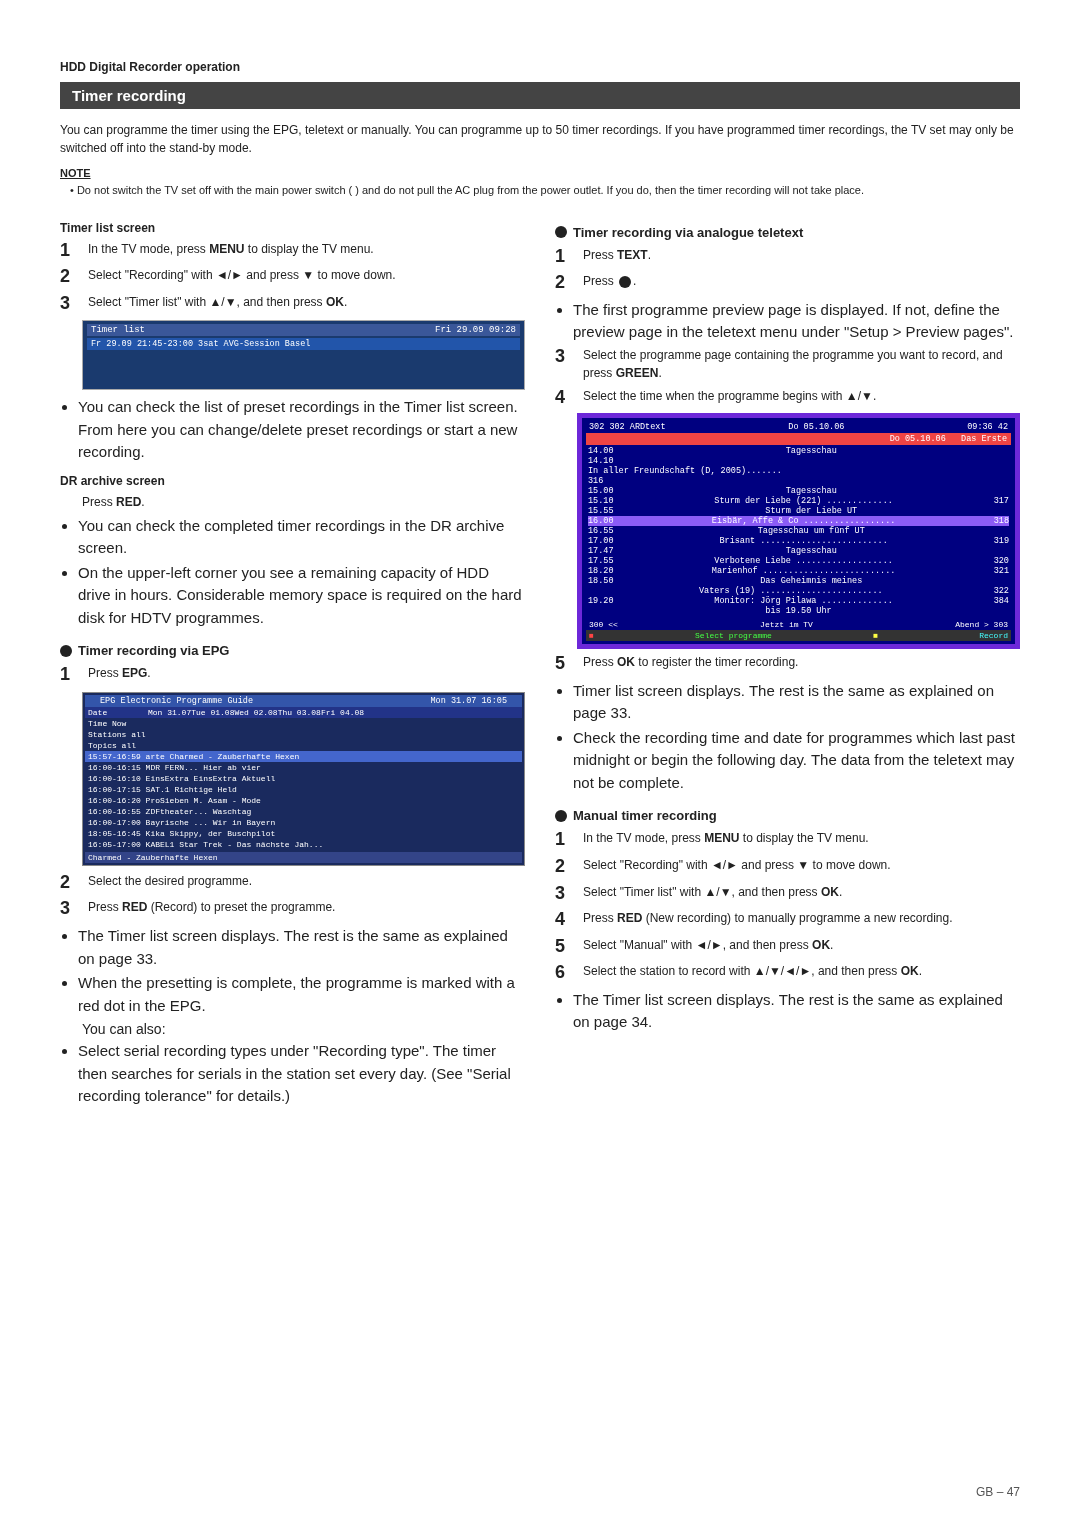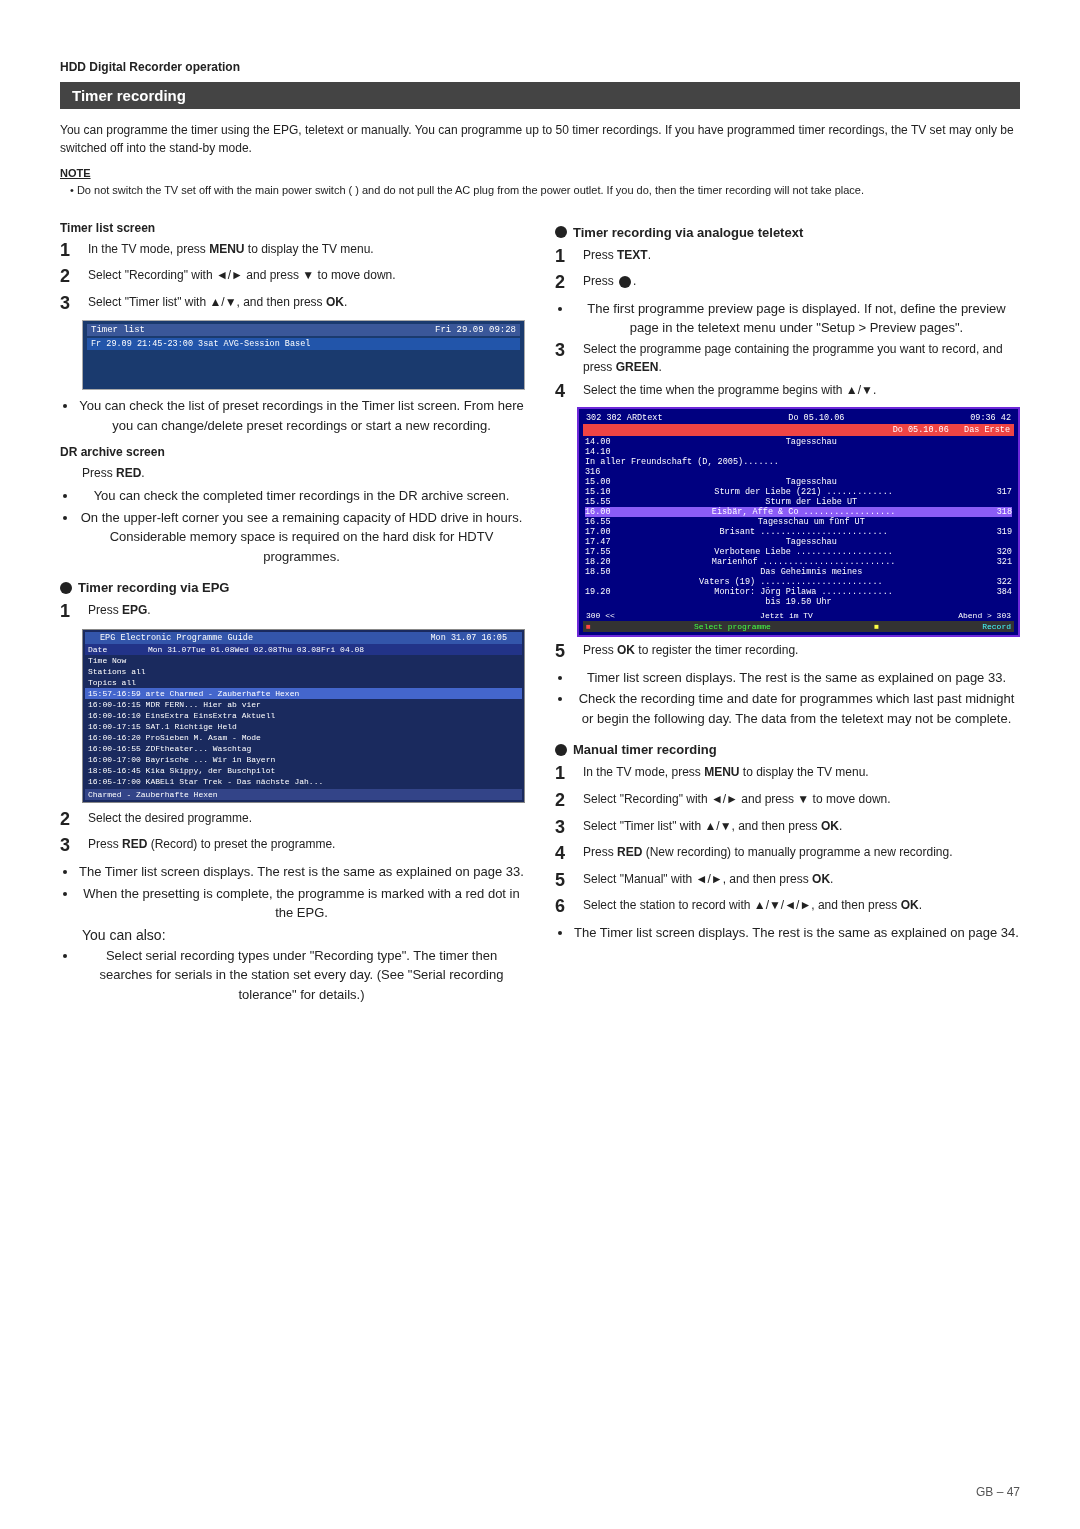--- a/index.html
+++ b/index.html
@@ -91,25 +91,24 @@
     }
     .step-text b, .step-text strong {
       font-weight: bold;
       text-align: right;
     }
     .bullet-list {
       padding-left: 18px;
       margin-top: 3px;
     }
     .bullet-list li {
-      font-size: 13px;
+      font-size: 15px;
       line-height: 1.5;
       list-style: disc;
       margin-bottom: 2px;
-      text-align: center;
     }
     .screen-box {
       border: 1px solid #aaa;
       background: #1a3a6e;
       color: #fff;
       font-size: 10px;
       margin: 6px 0 6px 22px;
       padding: 3px 4px;
       font-family: 'Courier New', monospace;
     }
@@ -139,21 +138,21 @@
     }
     .section-bullet-label .dot {
       width: 12px;
       height: 12px;
       background: #222;
       border-radius: 50%;
       margin-right: 6px;
       display: inline-block;
     }
     .teletext-screen {
-      border: 2px solid #6d28d9;
+      border: 5px solid #6d28d9;
       background: #000080;
       color: #fff;
       font-size: 9px;
       margin: 4px 0 4px 22px;
       padding: 3px 4px;
       font-family: 'Courier New', monospace;
     }
     .page-number-bottom {
       position: absolute;
       bottom: 30px;

